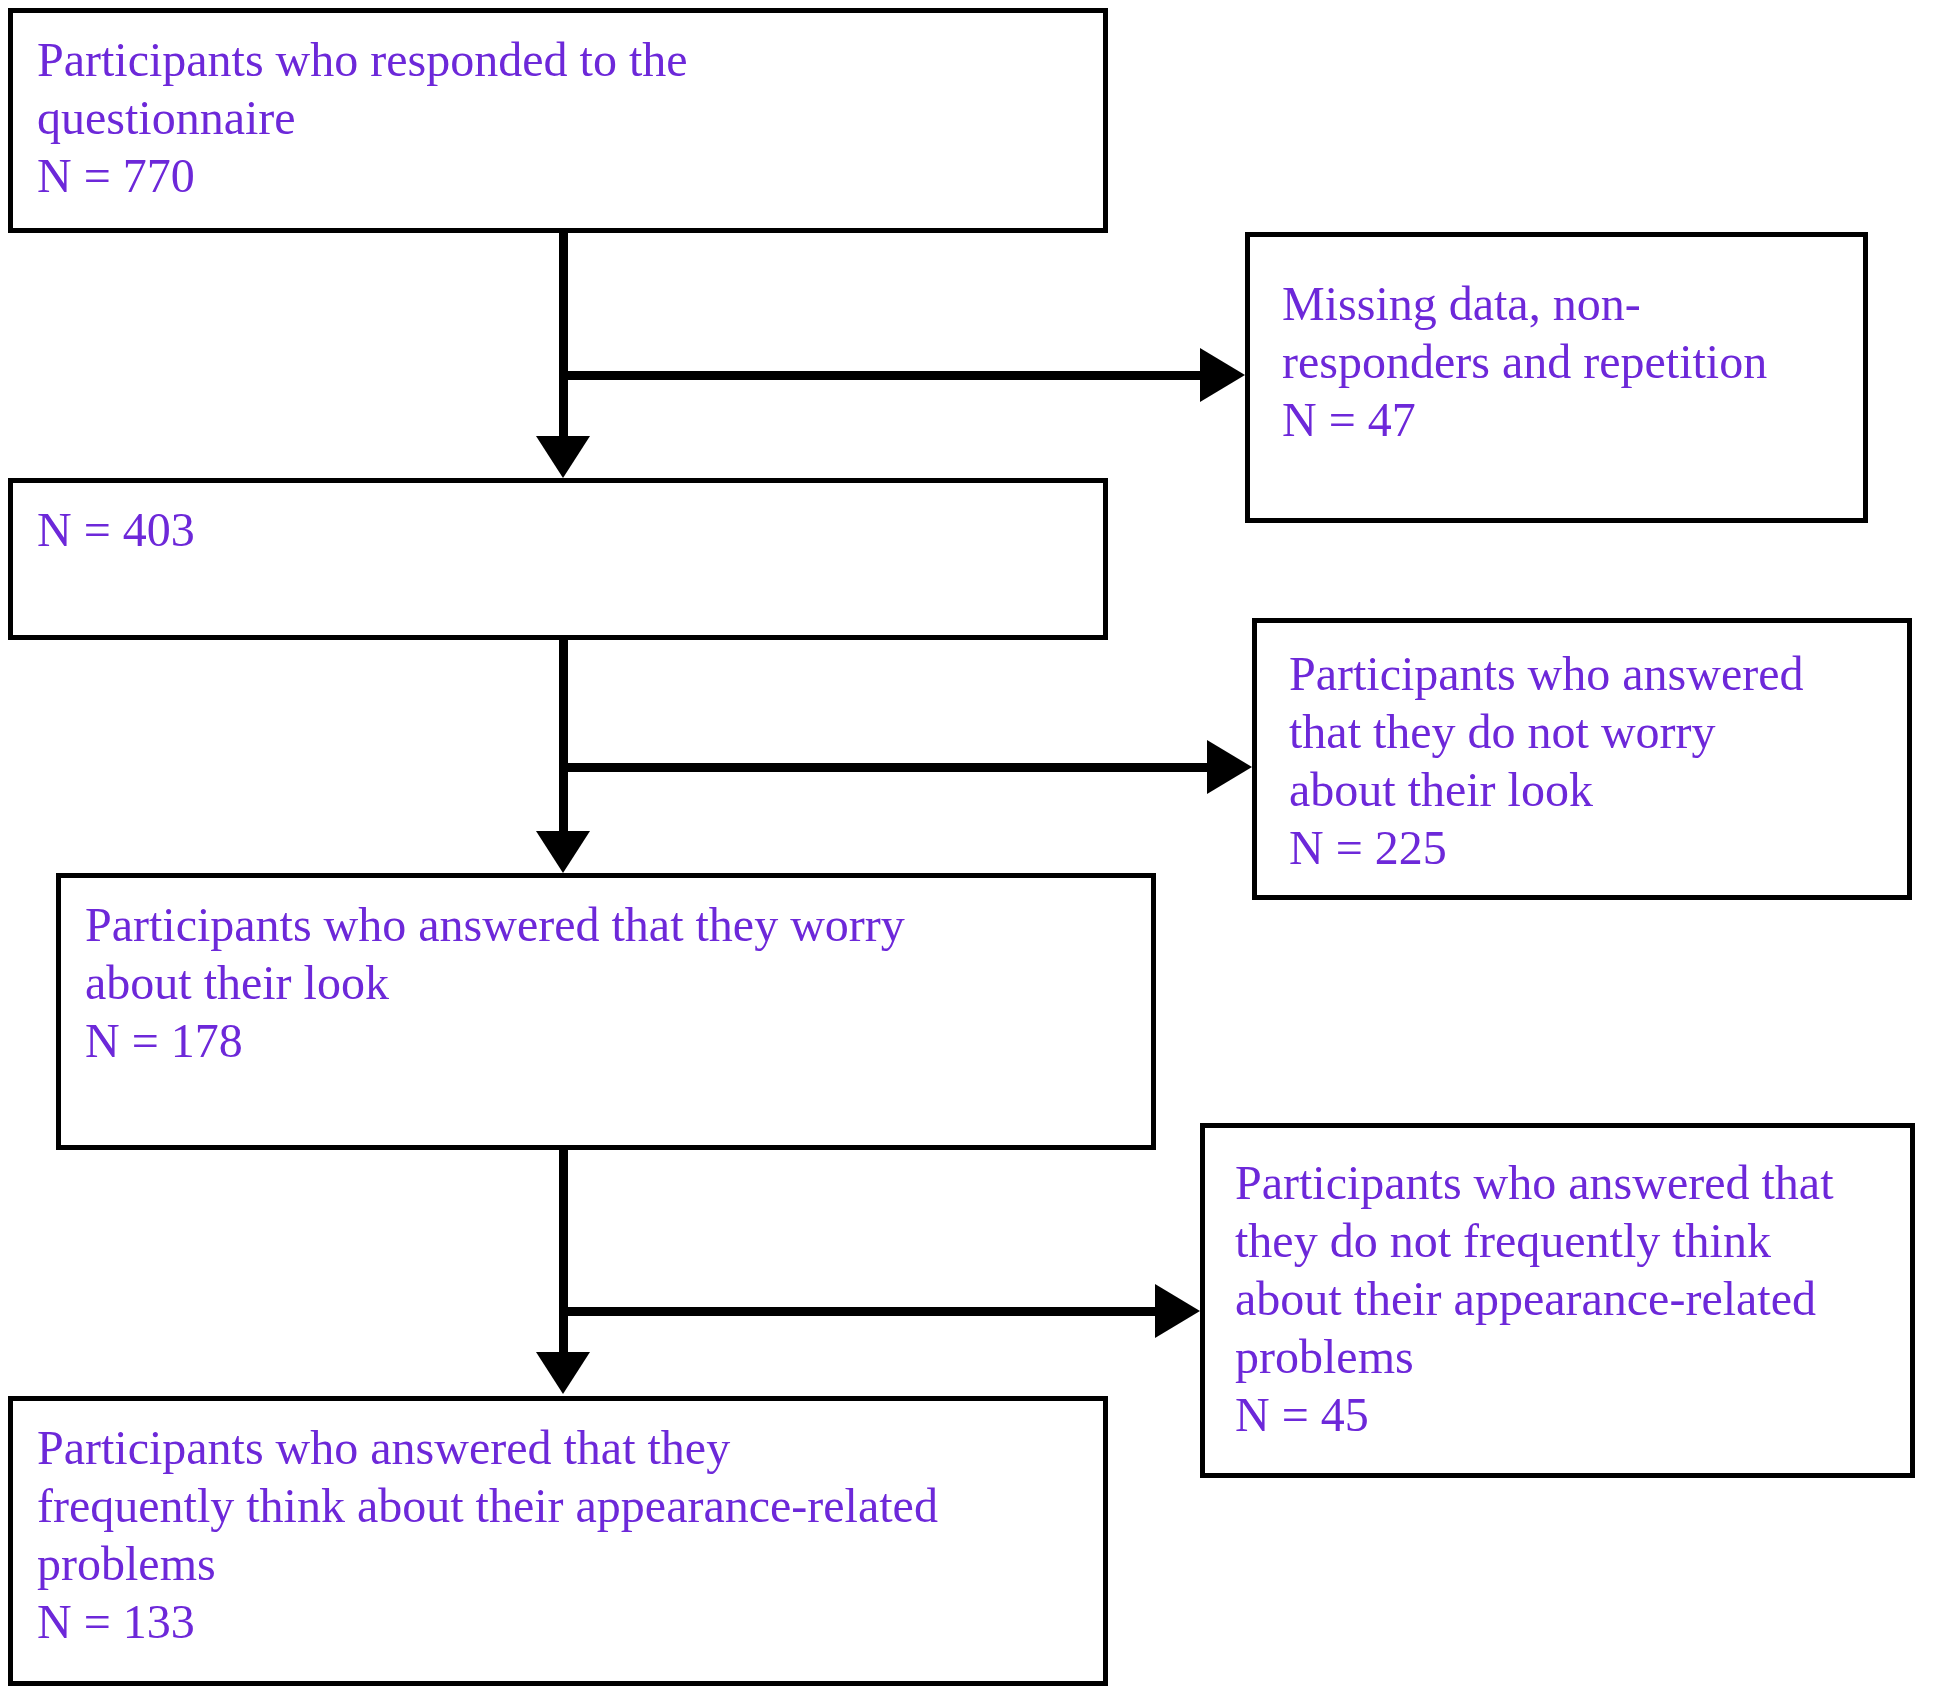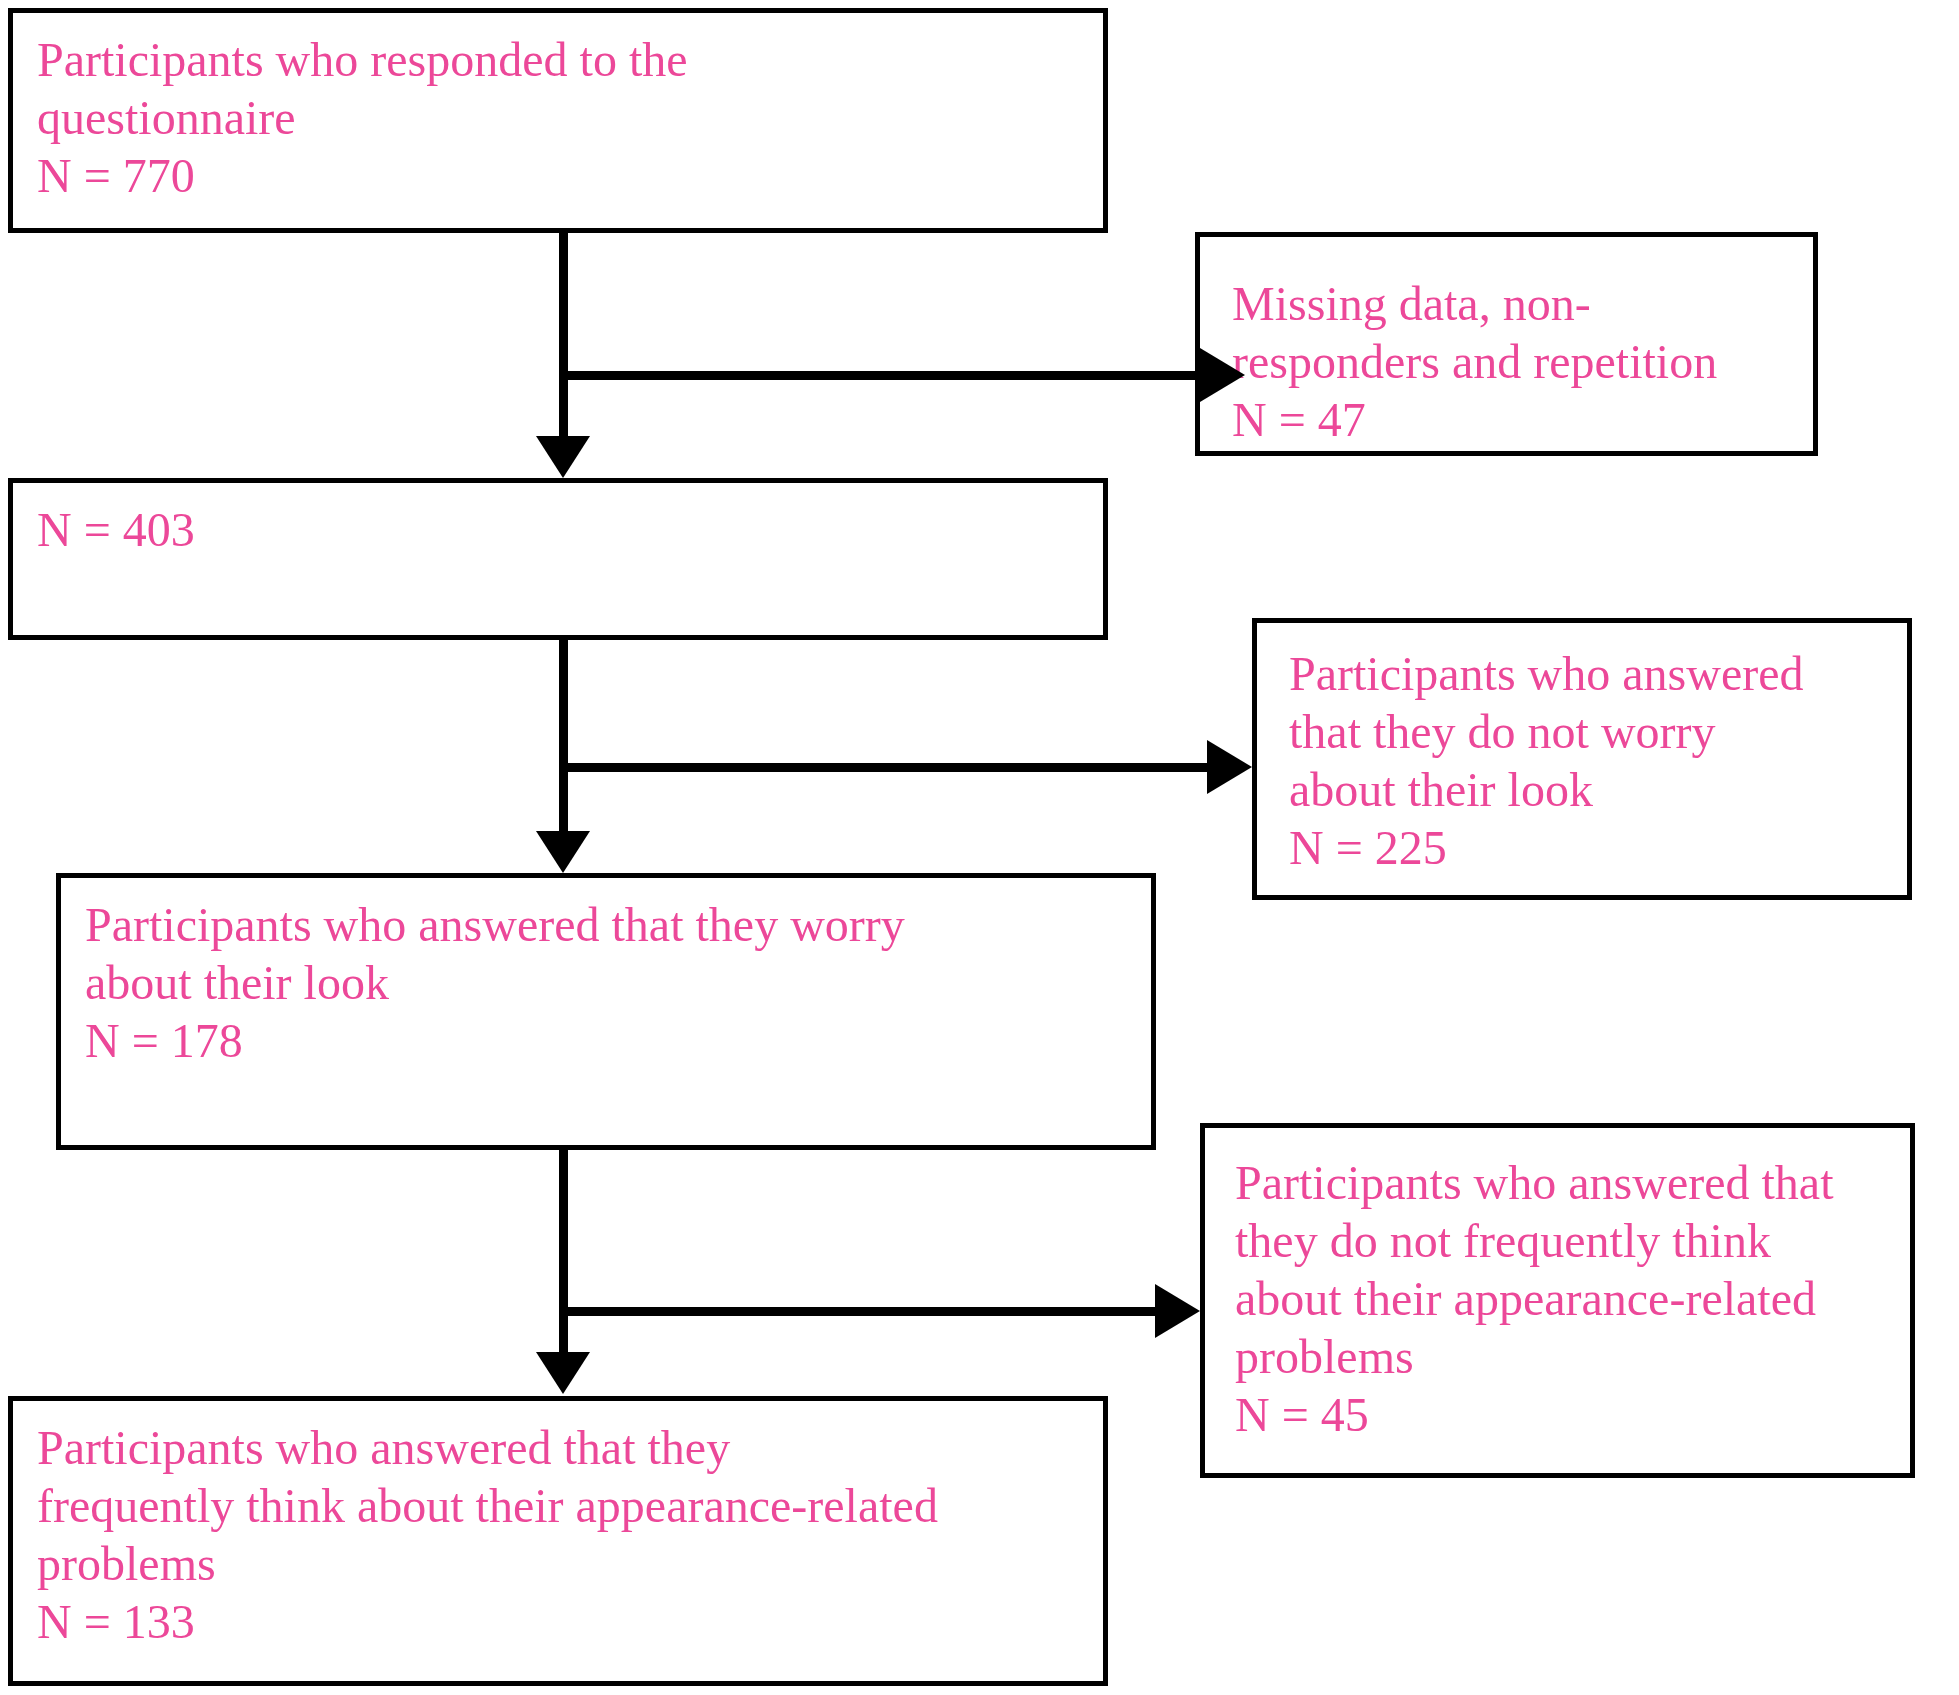--- a/index.html
+++ b/index.html
@@ -14,29 +14,29 @@
   .box {
     position: absolute;
     box-sizing: border-box;
     background: #ffffff;
     border: 5px solid #000000;
   }
   .box-text {
     white-space: pre;           
     font-size: 48px;
     line-height: 58px;
-    color: #ec4899;
+    color: #6d28d9;
   }
   
   .box-a  { left: 8px;    top: 8px;    width: 1100px; height: 225px; padding: 18px 24px; }
   .box-b  { left: 8px;    top: 478px;  width: 1100px; height: 162px; padding: 18px 24px; }
   .box-c  { left: 8px;    top: 873px;  width: 1100px; height: 277px; padding: 18px 24px; margin-left: 48px; }
   .box-d  { left: 8px;    top: 1396px; width: 1100px; height: 290px; padding: 18px 24px; }
   
-  .box-r1 { left: 1195px; top: 232px;  width: 623px;  height: 224px; padding: 38px 10px 10px 32px; }
+  .box-r1 { left: 1245px; top: 232px;  width: 623px;  height: 291px; padding: 38px 10px 10px 32px; }
   .box-r2 { left: 1252px; top: 618px;  width: 660px;  height: 282px; padding: 22px 8px 8px 32px; }
   .box-r3 { left: 1200px; top: 1123px; width: 715px;  height: 355px; padding: 26px 5px 8px 30px; }
 
   
   .vline, .hline { position: absolute; background: #000000; }
   .vline { width: 9px; left: 559px; }
   .hline { height: 9px; left: 563px; }
   .v1 { top: 232px;  height: 206px; }
   .v2 { top: 640px;  height: 193px; }
   .v3 { top: 1150px; height: 204px; }

